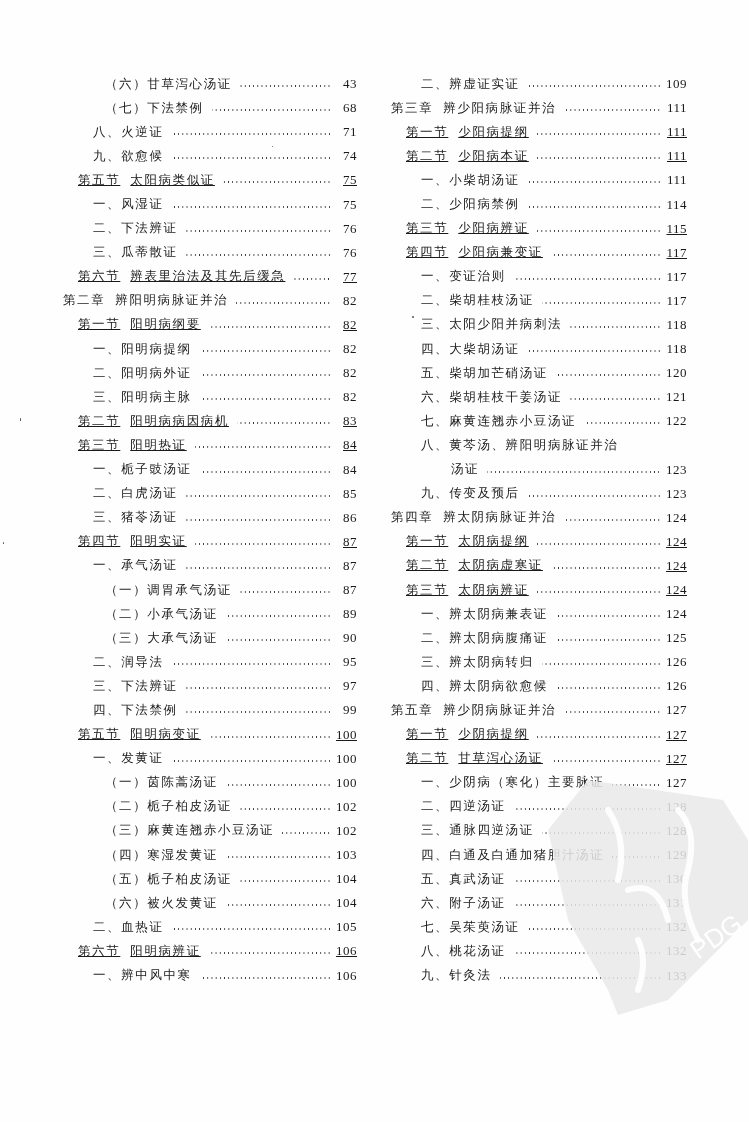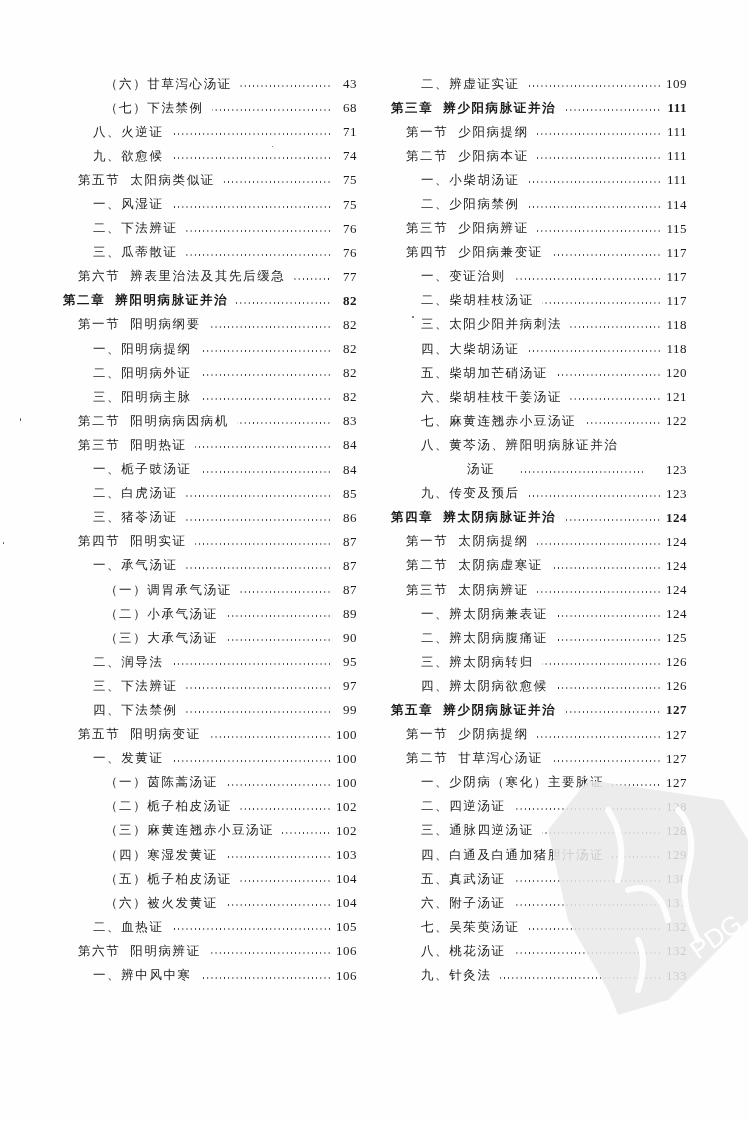--- a/index.html
+++ b/index.html
@@ -28,25 +28,25 @@
     .col-right { left: 391px; width: 296px; }
     .toc-row {
       height: 24.1px;
       display: flex;
       align-items: center;
       font-size: 12.5px;
       letter-spacing: 1.6px;
       white-space: nowrap;
       position: relative;
     }
-    .lvl-0 { padding-left: 0; font-weight: bold; }
-    .lvl-1 { padding-left: 15px; }
+    .lvl-0 { padding-left: 0; font-weight: normal; }
+    .lvl-1 { padding-left: 15px; text-decoration: underline; }
     .lvl-2 { padding-left: 30px; }
     .lvl-3 { padding-left: 42px; }
-    .lvl-cont { padding-left: 60px; gap: 16px; }
+    .lvl-cont { padding-left: 60px; }
     .num {
       flex: 0 0 auto;
     }
     .gap {
       display: inline-block;
       width: 10px;
     }
     .title {
       flex: 0 0 auto;
     }

